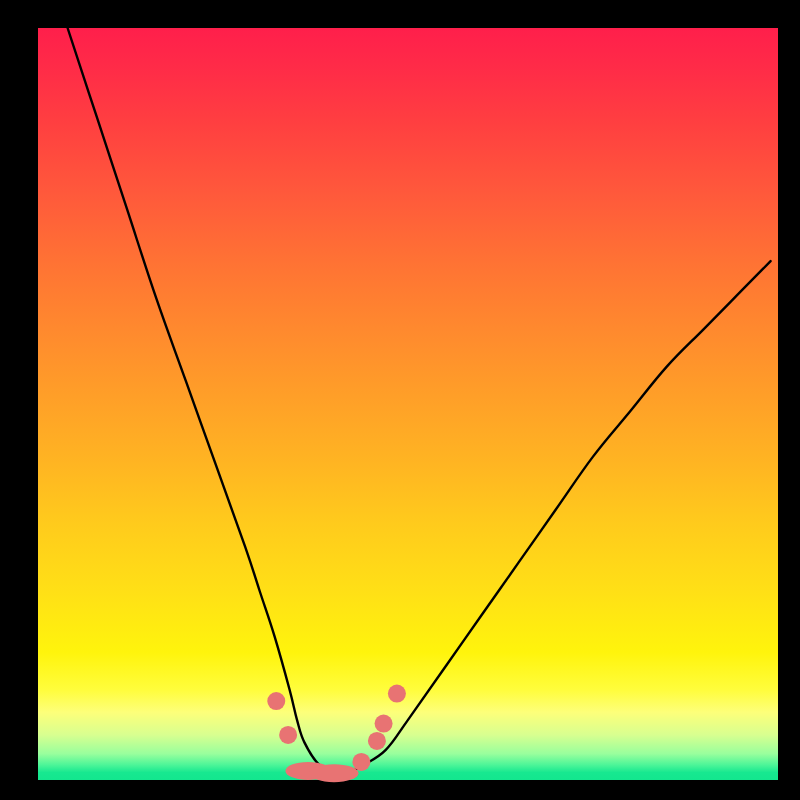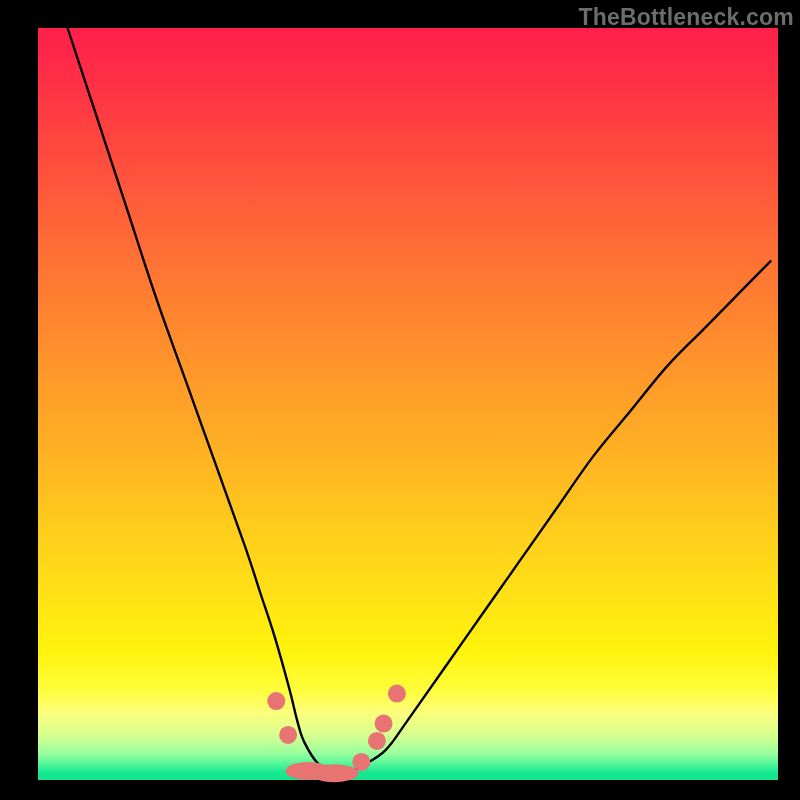--- a/index.html
+++ b/index.html
@@ -80,14 +80,13 @@
           <ellipse cx="296.00" cy="745.23" rx="24.50" ry="9.00" fill="#e87373"></ellipse>
           <circle cx="238.28" cy="673.04" r="9" fill="#e87373"></circle>
           <circle cx="250.12" cy="706.88" r="9" fill="#e87373"></circle>
           <circle cx="323.38" cy="733.95" r="9" fill="#e87373"></circle>
           <circle cx="338.92" cy="712.90" r="9" fill="#e87373"></circle>
           <circle cx="345.58" cy="695.60" r="9" fill="#e87373"></circle>
           <circle cx="358.90" cy="665.52" r="9" fill="#e87373"></circle>
         </g>
     </svg>
   </div>
-  <div class="watermark">TheBottleneck.com</div>
 </div>
 
 </body></html>

